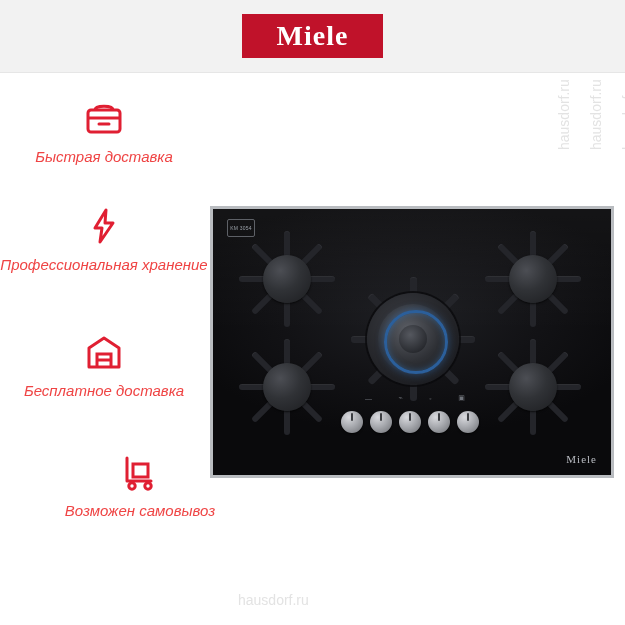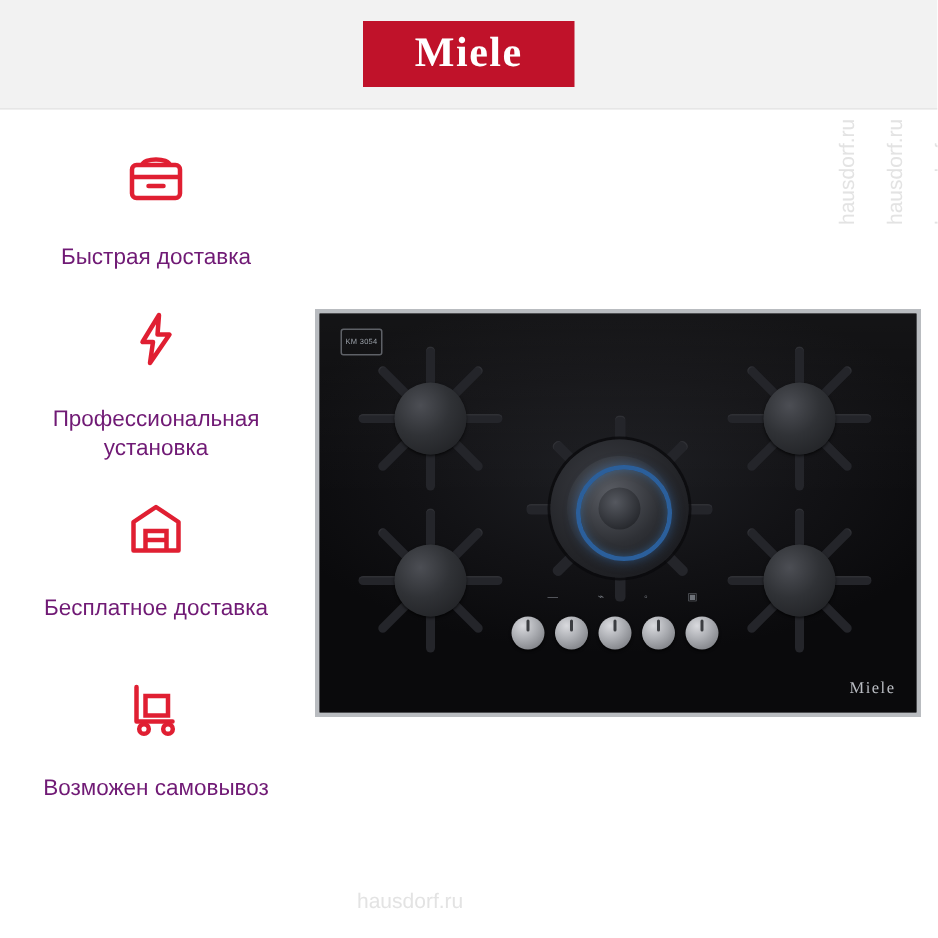--- a/index.html
+++ b/index.html
@@ -64,30 +64,31 @@
     width: 208px;
     text-align: center;
   }
   .feature-icon {
     height: 52px;
     display: flex;
     align-items: center;
     justify-content: center;
   }
   .feature-label {
-    margin-top: 18px;
+    margin-top: 3px;
     font-size: 15px;
     line-height: 19px;
-    color: #701a75;
-    font-family: "Liberation Sans", sans-serif;
+    color: #ef4444;
+    font-family: "Liberation Sans", sans-serif;
+    font-style: italic;
   }
   .f0 { top: 10px; }
   .f1 { top: 118px; }
   .f2 { top: 244px; }
-  .f3 { top: 364px; }
+  .f3 { top: 364px; padding-left: 36px; }
 
   
   .product-photo {
     position: absolute;
     left: 210px;
     top: 206px;
     width: 404px;
     height: 272px;
     background: #0c0c0e;
     border: 3px solid #b9bcc0;
@@ -296,21 +297,21 @@
       </div>
       <div class="feature-label">Быстрая доставка</div>
     </div>
 
     <div class="feature f1">
       <div class="feature-icon">
         <svg width="44" height="44" viewBox="0 0 44 44" aria-hidden="true">
           <path d="M24 6 L13 24 H20 L18 38 L31 19 H23 L24 6 Z" fill="none" stroke="#e01f32" stroke-width="3" stroke-linejoin="round"></path>
         </svg>
       </div>
-      <div class="feature-label">Профессиональная установка</div>
+      <div class="feature-label">Профессиональная хранение</div>
     </div>
 
     <div class="feature f2">
       <div class="feature-icon">
         <svg width="44" height="44" viewBox="0 0 44 44" aria-hidden="true">
           <path d="M7 18 L22 8 L37 18 V37 H7 Z" fill="none" stroke="#e01f32" stroke-width="3" stroke-linejoin="round"></path>
           <path d="M15 37 V24 H29 V37" fill="none" stroke="#e01f32" stroke-width="3"></path>
           <path d="M15 30 H29" fill="none" stroke="#e01f32" stroke-width="3"></path>
         </svg>
       </div>

